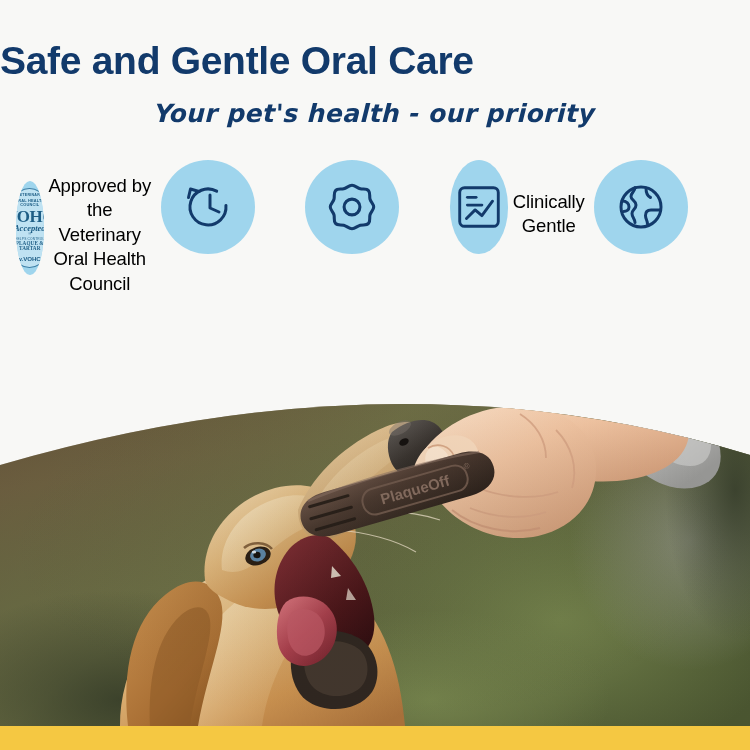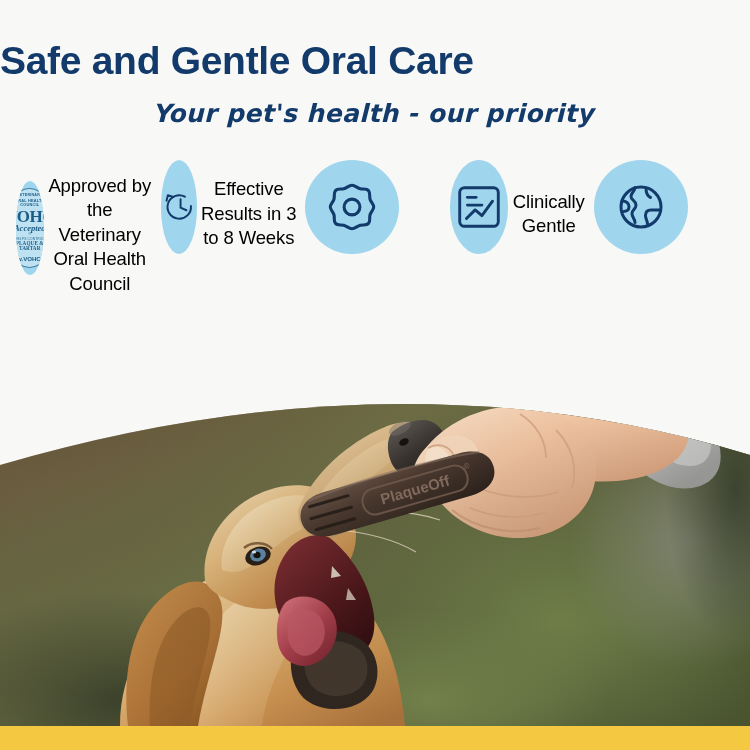--- a/index.html
+++ b/index.html
@@ -99,21 +99,20 @@
     </div>
 
     <div class="feature">
       <div class="circle">
         <svg width="56" height="56" viewBox="0 0 56 56" fill="none" stroke="#123a6b" stroke-width="3" stroke-linecap="round" stroke-linejoin="round">
           <path d="M10 28a18 18 0 1 1 8 15" transform="rotate(175 28 28)"></path>
           <path d="M8.5 18.5 L10.5 10 L19 12.5"></path>
           <path d="M30 16 L30 29 L39 33"></path>
         </svg>
       </div>
-      <div class="cap">Effective Results in 3 to 8 Weeks</div>
     </div>
 
     <div class="feature">
       <div class="circle">
         <svg width="54" height="54" viewBox="0 0 56 56" fill="none" stroke="#123a6b" stroke-width="3.2" stroke-linejoin="round">
           <path d="M28 5.5c3.2 0 5.5 2.8 8.6 3.6 3 .8 6.5-.6 8.6 2 2.1 2.6.6 6 1.5 8.9.9 3 3.8 5 3.8 8s-2.9 5-3.8 8c-.9 2.9.6 6.3-1.5 8.9-2.1 2.6-5.6 1.2-8.6 2-3.1.8-5.4 3.6-8.6 3.6s-5.5-2.8-8.6-3.6c-3-.8-6.5.6-8.6-2-2.1-2.6-.6-6-1.5-8.9-.9-3-3.8-5-3.8-8s2.9-5 3.8-8c.9-2.9-.6-6.3 1.5-8.9 2.1-2.6 5.6-1.2 8.6-2C22.5 8.3 24.8 5.5 28 5.5z"></path>
           <circle cx="28" cy="28" r="8.2"></circle>
         </svg>
       </div>
     </div>

